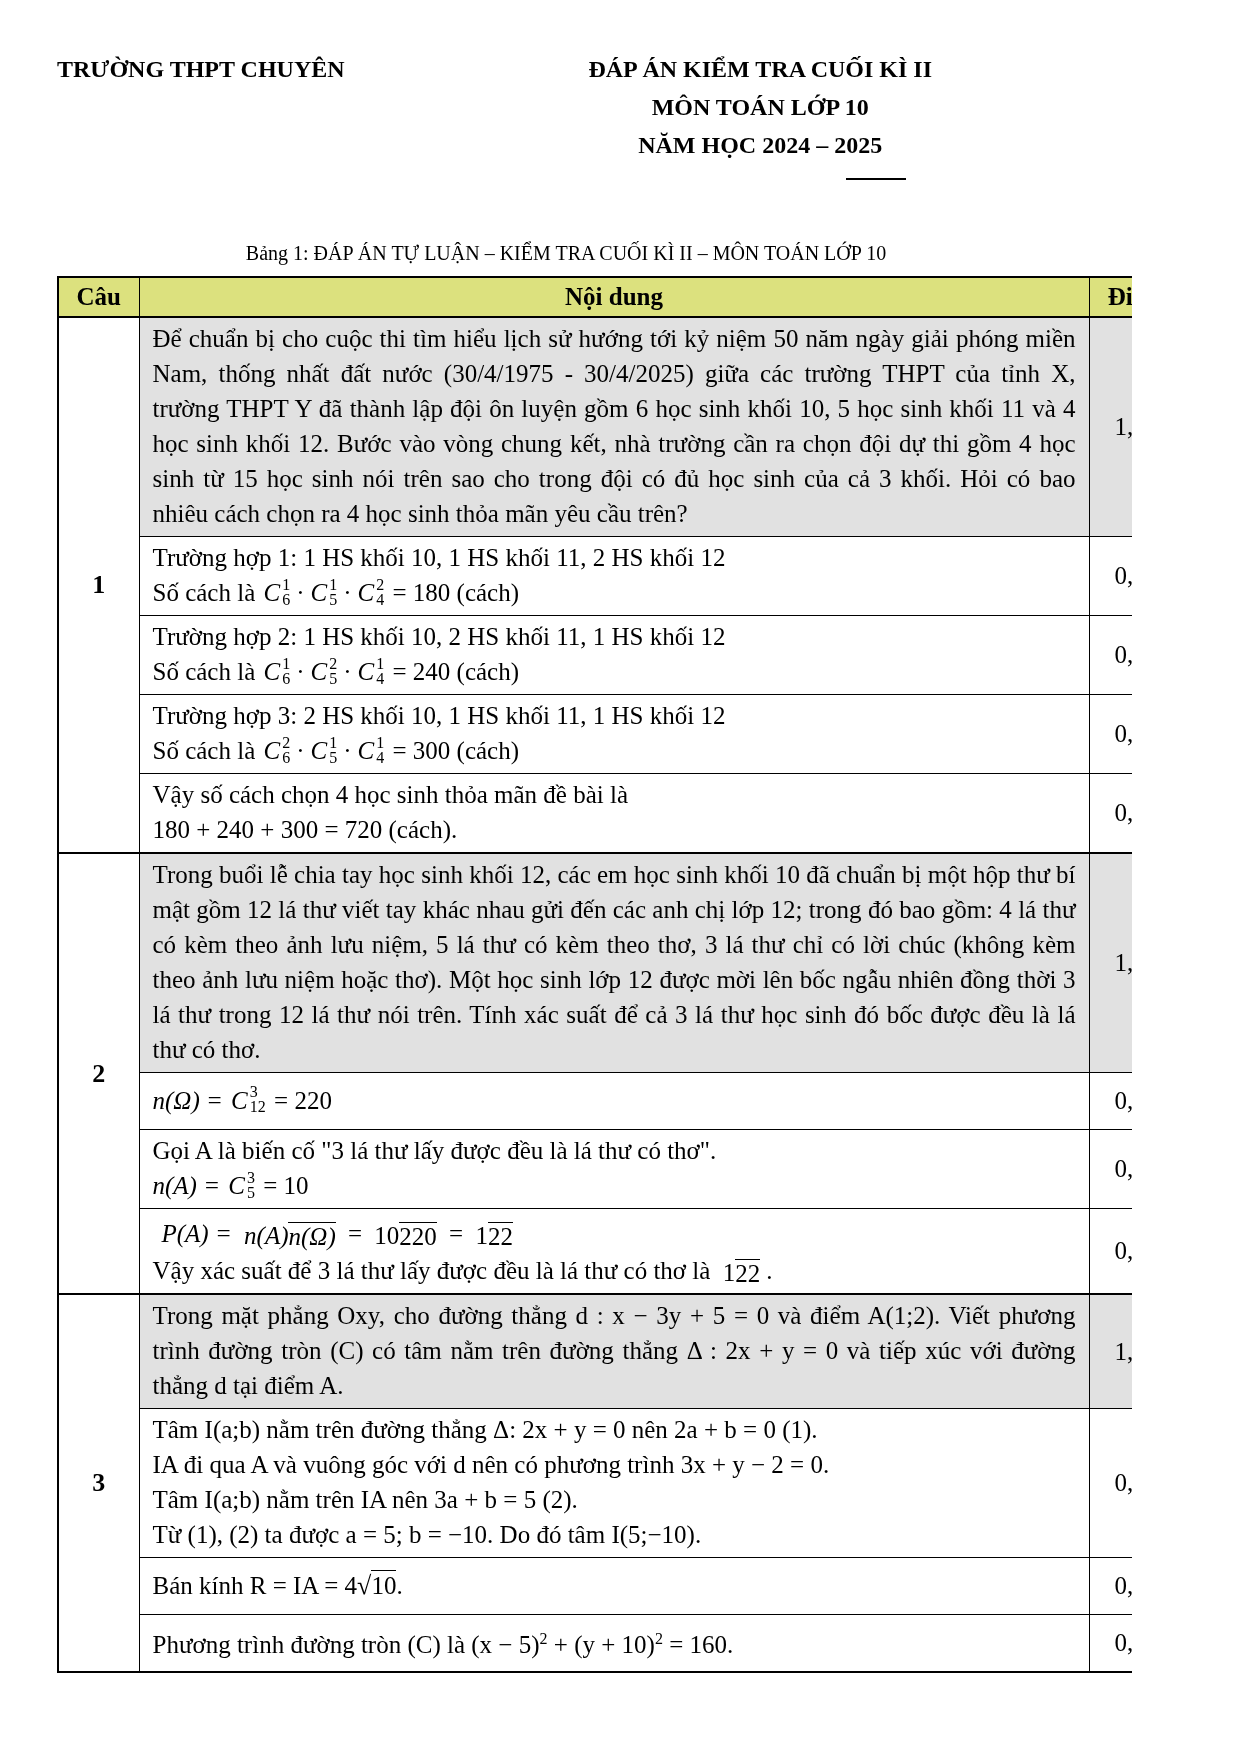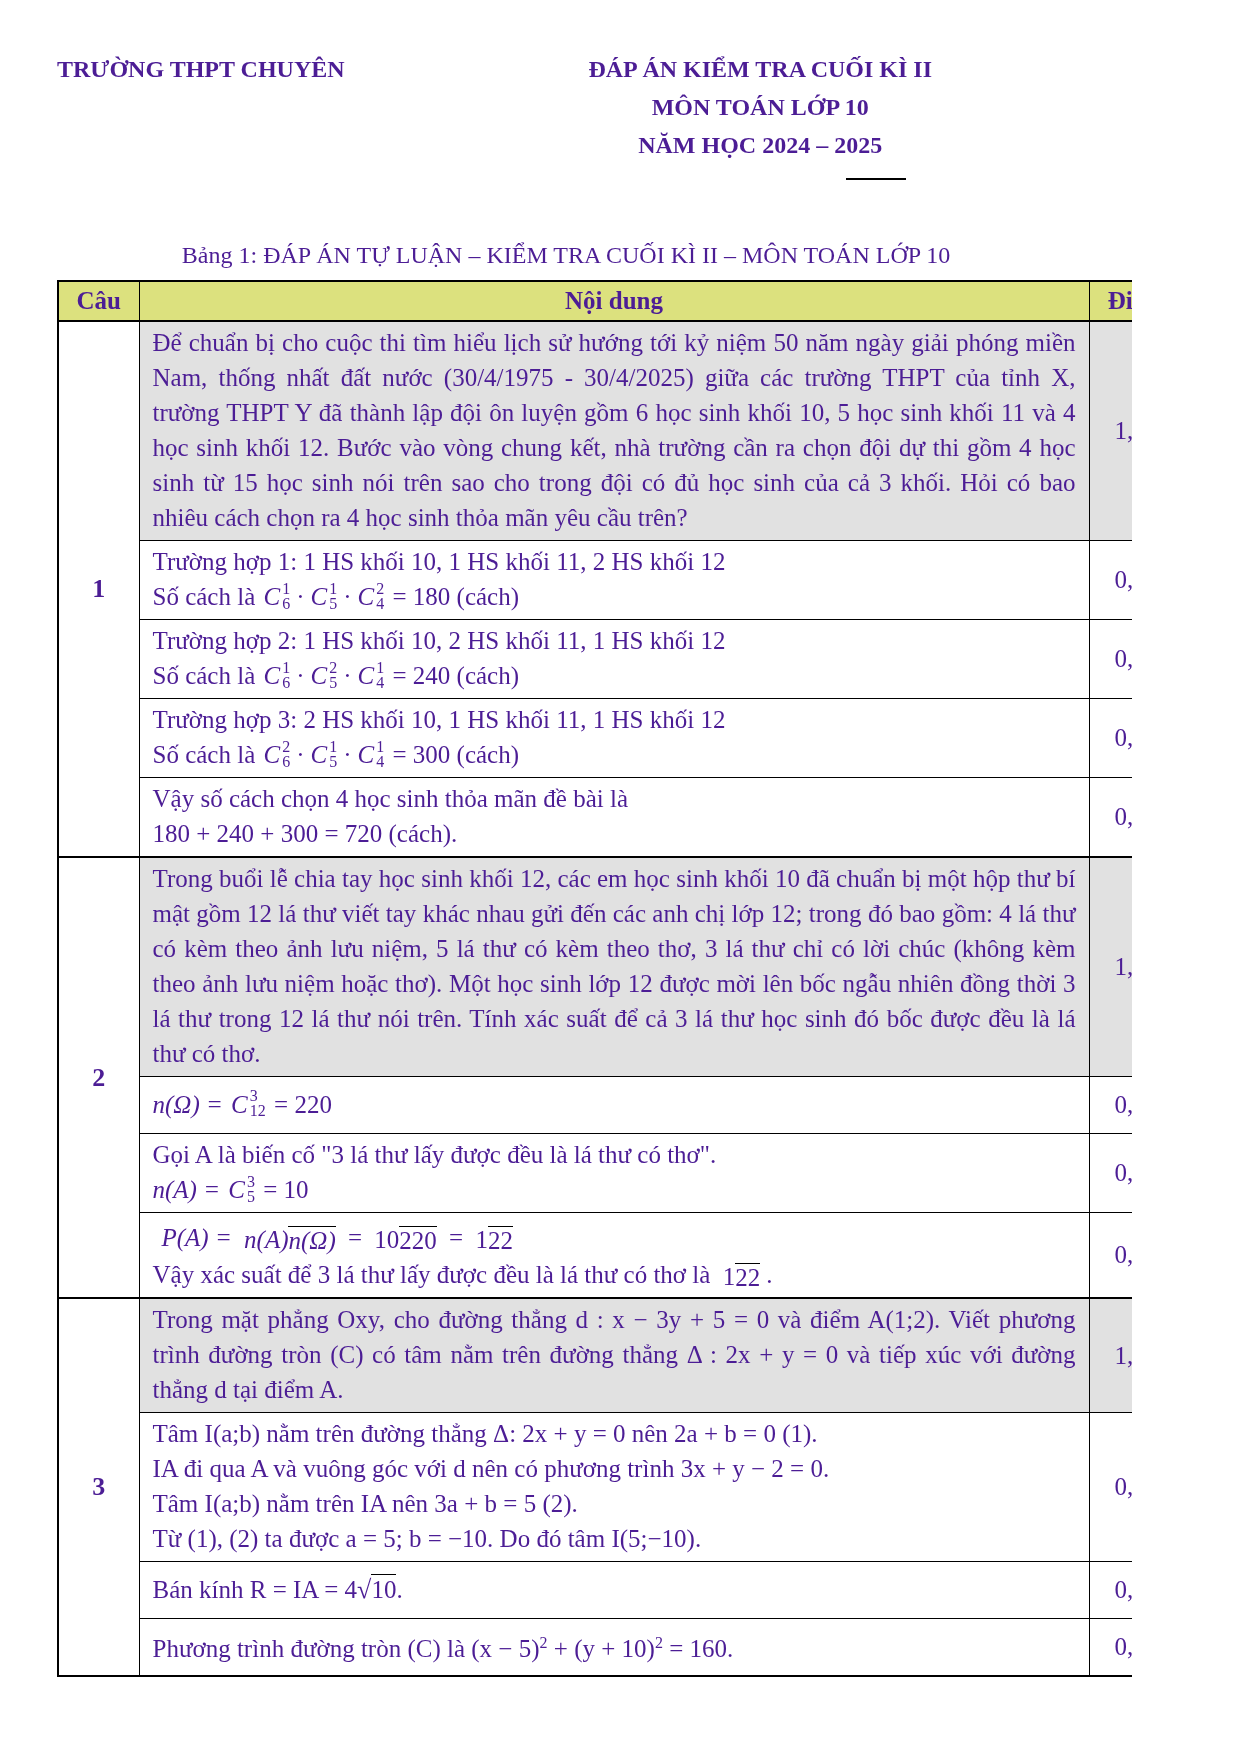--- a/index.html
+++ b/index.html
@@ -1,26 +1,26 @@
 <!DOCTYPE html>
 <html lang="vi"><head>
 <meta charset="utf-8">
 <style>
   html,body{margin:0;padding:0;background:#fff;}
   .page{
     position:relative;width:1132px;height:1754px;background:#fff;overflow:hidden;
-    font-family:"Liberation Serif","DejaVu Serif",serif;color:#4c1d95;
+    font-family:"Liberation Serif","DejaVu Serif",serif;color:#000000;
   }
   
   .top{display:flex;justify-content:space-between;align-items:flex-start;padding:50px 0 0 57px;}
   .school,.exam{text-align:center;font-weight:bold;font-size:24px;line-height:38px;}
   .exam{margin-right:200px;}
   .dash{width:60px;border-top:2.5px solid #000;margin:14px 26px 0 auto;}
   
-  .caption{text-align:center;font-size:24px;margin-top:62px;}
+  .caption{text-align:center;font-size:20px;margin-top:62px;}
   
   table.answers{
     border-collapse:collapse;table-layout:fixed;width:1126px;margin:11px 0 0 57px;
     border:2.6px solid #000;font-size:25px;
   }
   col.col-q{width:81px;}
   col.col-c{width:950px;}
   col.col-p{width:95px;}
   th,td{border:1.4px solid #000;vertical-align:middle;}
   thead th{

